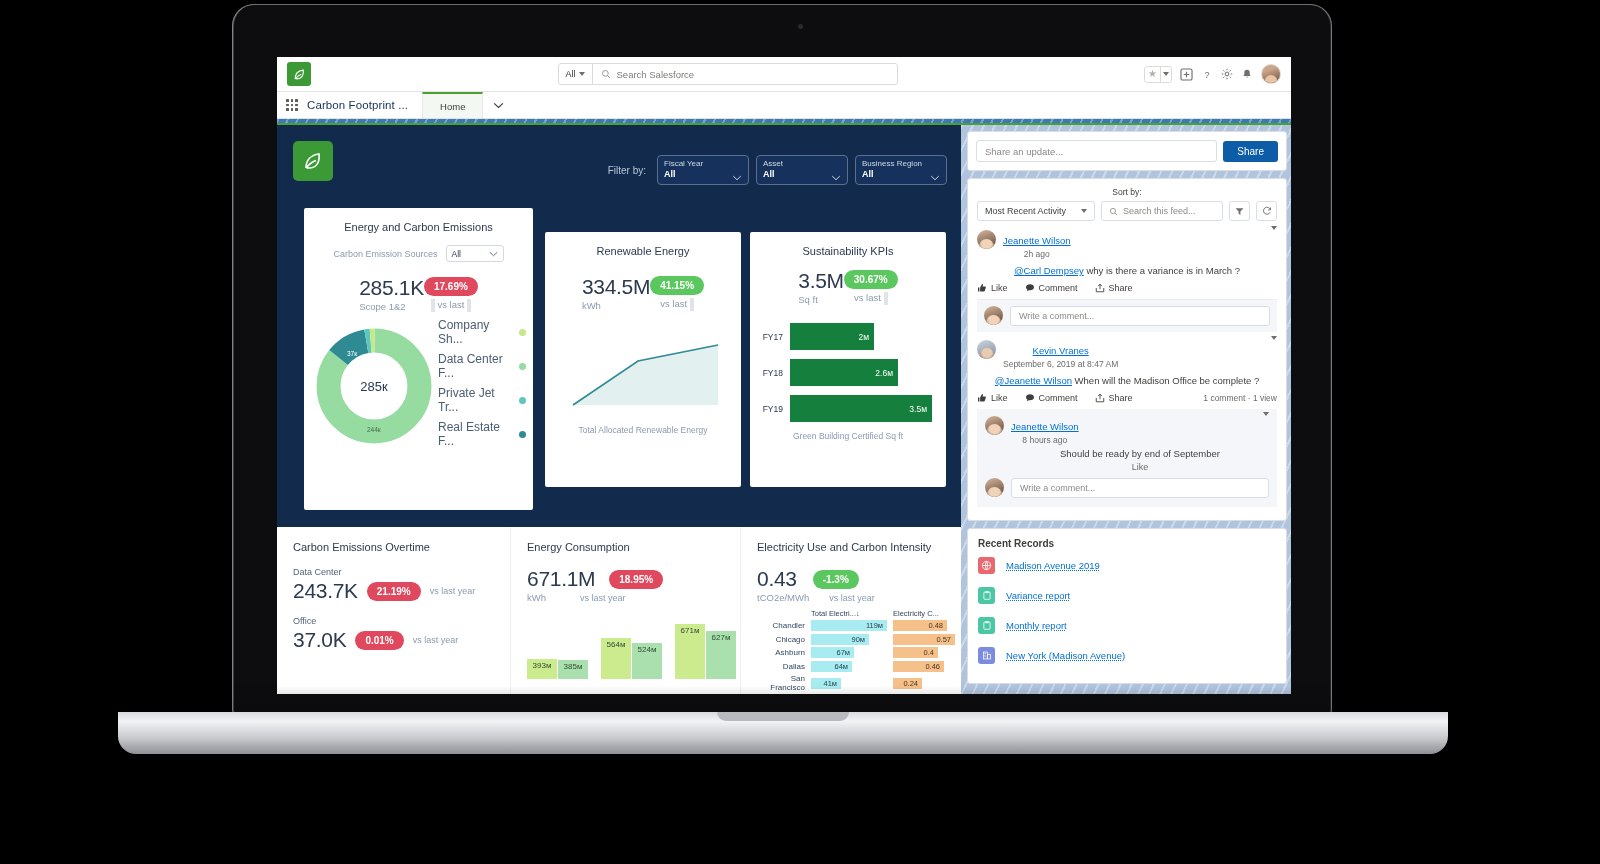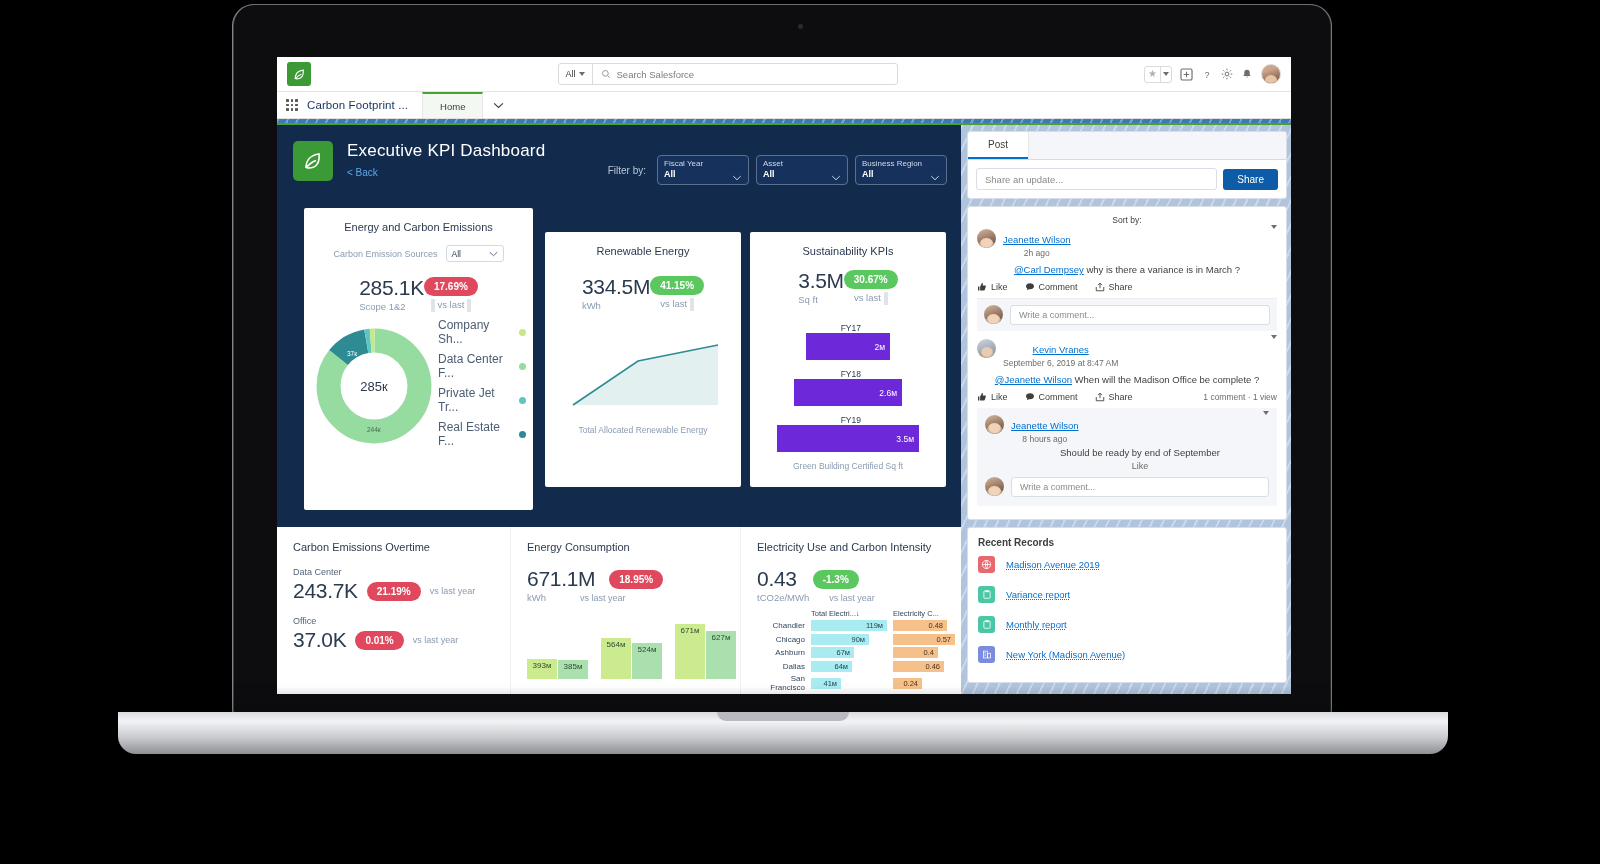--- a/index.html
+++ b/index.html
@@ -132,24 +132,24 @@
   .tick { display: inline-block; width: 4px; height: 13px; background: #e0e3e7;
     vertical-align: middle; }
 
   .legend { font-size: 12px; color: #4b5d73; }
   .legend-row { display: flex; align-items: center; justify-content: flex-end; gap: 5px;
     margin-bottom: 6px; }
   .legend-dot { width: 7px; height: 7px; border-radius: 50%; flex: 0 0 auto; }
 
   .axis-cap { text-align: center; font-size: 8.5px; color: #8a9bb0; }
 
-  .sust-row { display: flex; align-items: center; margin: 0 0 9px 0; flex-direction: column; }
+  .sust-row { display: flex; align-items: center; margin: 0 0 9px 0; }
   .sust-lab { width: 40px; text-align: right; font-size: 8.5px; color: #2b3a4f;
     padding-right: 7px; }
-  .sust-bar { background: #6d28d9; height: 27px; display: flex; align-items: center;
+  .sust-bar { background: #15803d; height: 27px; display: flex; align-items: center;
     justify-content: flex-end; color: #fff; font-size: 8.5px; padding-right: 5px; }
 
   
   .bottom-row { position: absolute; left: 0; top: 402px; width: 684px; height: 167px;
     background: #fff; display: flex; }
   .bcard { position: relative; padding: 14px 0 0 16px; }
   .b1 { width: 233px; }
   .b2 { width: 230px; border-left: 1px solid #eef1f4; padding-left: 16px; }
   .b3 { width: 221px; border-left: 1px solid #eef1f4; padding-left: 16px; }
   .b-title { font-size: 11px; color: #2b3a4f; margin-bottom: 14px; }
@@ -335,24 +335,20 @@
 
       <div class="dash-col">
 
         <div class="dash-head">
           <div class="dash-badge">
             <svg width="24" height="24" viewBox="0 0 24 24" fill="none" stroke="#fff" stroke-width="1.6">
               <path d="M5 19c0-8 5-13 13-14 1 9-3 14-10 14-2 0-3-.5-3 0z"></path>
               <path d="M5 19c3-4 6-6 10-7.5"></path>
             </svg>
           </div>
-          <div class="dash-title">
-            <h1>Executive KPI Dashboard</h1>
-            <a class="back-link">&lt; Back</a>
-          </div>
           <div class="filters">
             <span class="filter-label">Filter by:</span>
 
             <div class="filter-box">
               <div class="f-l">Fiscal Year</div>
               <div class="f-v">All</div>
               <span class="f-c">
                 <svg width="10" height="6" viewBox="0 0 12 8" fill="none" stroke="#cfd9e6" stroke-width="1.3">
                     <path d="M1 1.5 6 6.3 11 1.5"></path>
                   </svg>
@@ -618,32 +614,52 @@
                   </span>
               </div>
             </div>
           </div>
         </div>
       </div>
 
       <div class="chat-col">
 
         <div class="panel">
-          <div class="tabs">
-            <div class="tab-post">Post</div>
-            <div class="tab-rest"></div>
-          </div>
           <div class="share-row">
             <div class="share-input">Share an update...</div>
             <div class="share-btn">Share</div>
           </div>
         </div>
 
         <div class="panel feed">
           <div class="sortby">Sort by:</div>
+          <div class="ctrl-row">
+            <div class="sel-recent">
+              <span>Most Recent Activity</span>
+              <span class="caret-dn"></span>
+            </div>
+            <div class="feed-search">
+              <svg width="9" height="9" viewBox="0 0 16 16" fill="none" stroke="#9a9a97" stroke-width="1.7">
+                <circle cx="7" cy="7" r="4.6"></circle>
+                  <path d="M10.4 10.4 14 14"></path>
+              </svg>
+              <span>Search this feed...</span>
+            </div>
+            <div class="icon-btn">
+              <svg width="9" height="9" viewBox="0 0 16 16" fill="#706e6b">
+                  <path d="M1 2h14l-5.4 6.2V14L6.4 12V8.2z"></path>
+                </svg>
+            </div>
+            <div class="icon-btn">
+              <svg width="10" height="10" viewBox="0 0 16 16" fill="none" stroke="#706e6b" stroke-width="1.5">
+                <path d="M13.4 6.2A5.6 5.6 0 1 0 13 10"></path>
+                  <path d="M13.6 2.4v3.8h-3.8"></path>
+              </svg>
+            </div>
+          </div>
 
           <div class="post">
             <div class="post-head">
               <span class="p-av av-f"></span>
               <span>
                 <span class="p-name">Jeanette Wilson</span>
                 <div class="p-time">2h ago</div>
               </span>
               <span class="menu-caret">
                 <span class="caret-dn"></span>

